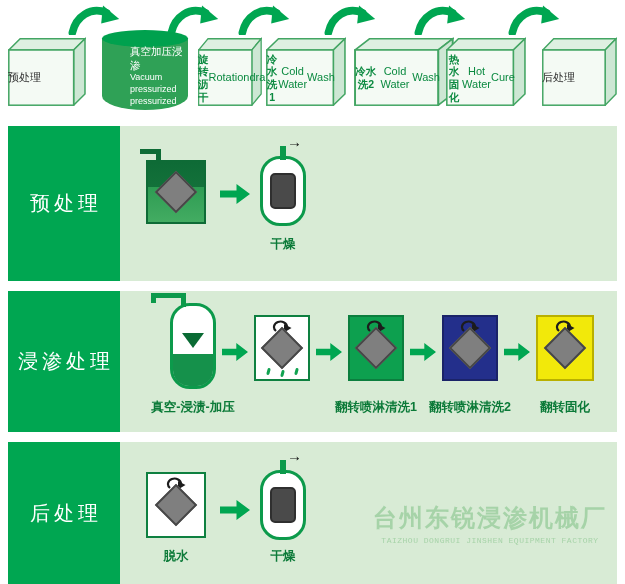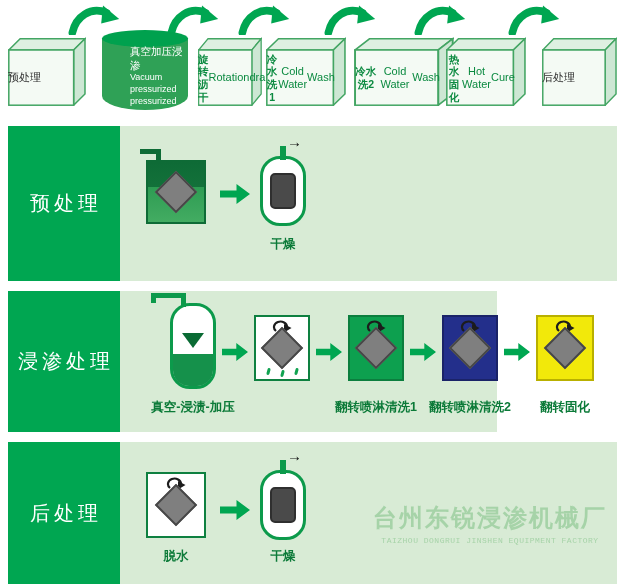--- a/index.html
+++ b/index.html
@@ -166,21 +166,21 @@
     <div class="barrow" style="left:212px;top:58px;width:30px;height:20px"></div>
 
     <div class="vessel" style="left:252px;top:30px;width:46px;height:70px">
       <div class="vessel-pipe"></div>
       <div class="vessel-exhaust">→</div>
       <div class="vessel-core"></div>
     </div>
     <div class="eq-label" style="left:228px;top:110px;width:94px">干燥</div>
   </div>
 
-  <div class="band" style="left:8px;top:291px;width:489px;height:141px">
+  <div class="band" style="left:8px;top:291px;width:609px;height:141px">
     <div class="band-label">浸渗处理</div>
 
     <div class="vessel" style="left:162px;top:12px;width:46px;height:86px">
       <div class="gpipe" style="left:8px;top:-13px;width:5px;height:14px"></div>
       <div class="gpipe" style="left:-22px;top:-13px;width:35px;height:5px"></div>
       <div class="gpipe" style="left:-22px;top:-13px;width:5px;height:10px"></div>
       <div class="liquid"></div>
       <div class="funnel"></div>
     </div>
     <div class="eq-label" style="left:138px;top:108px;width:94px">真空-浸渍-加压</div>

